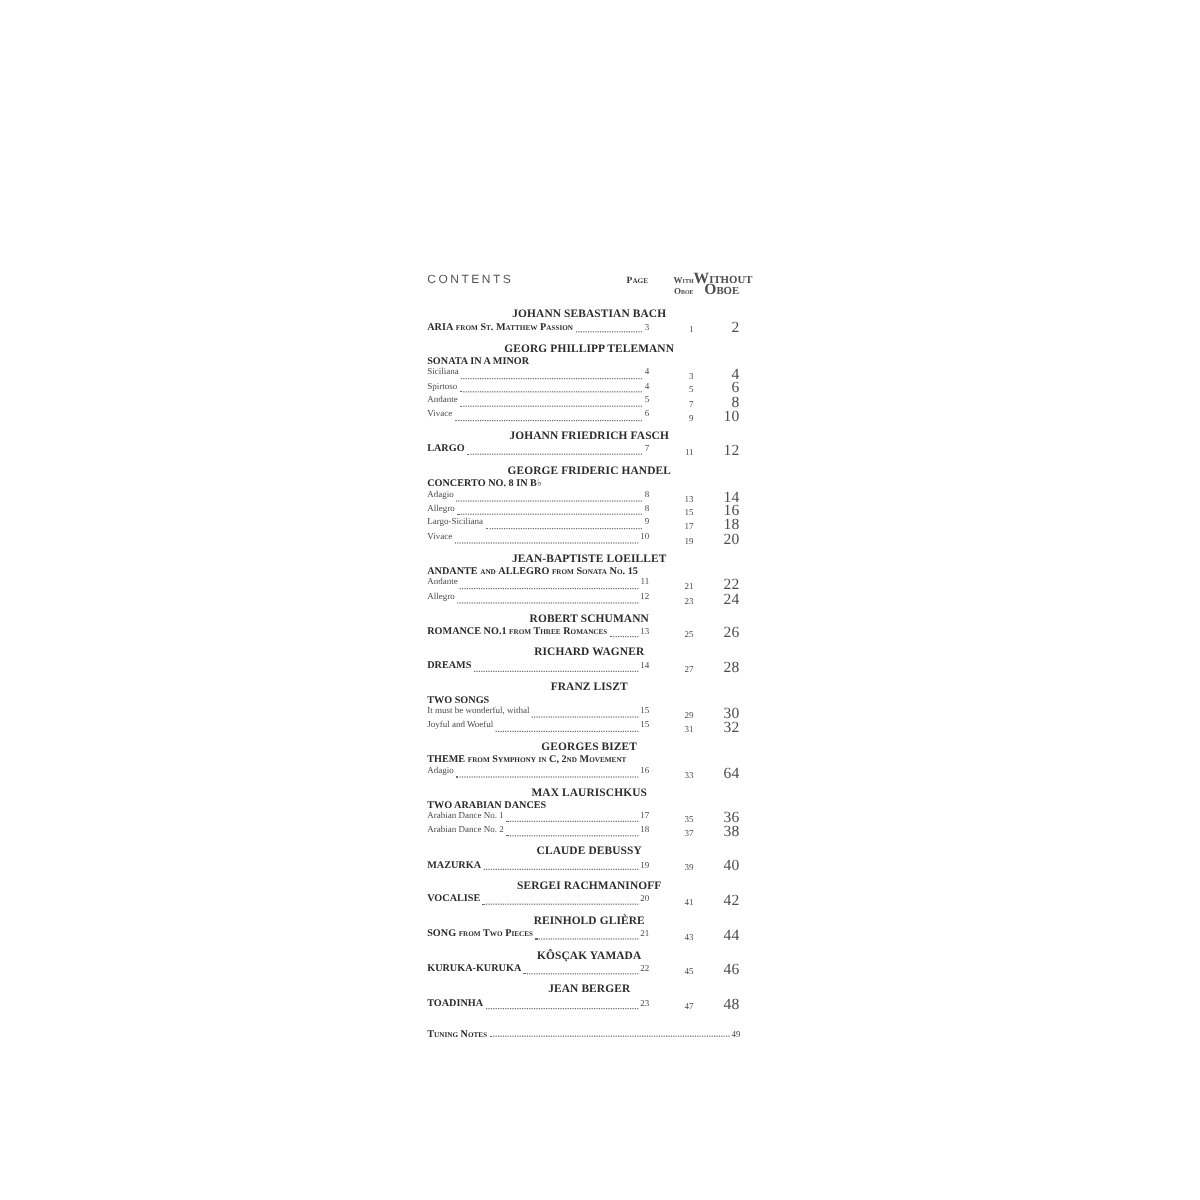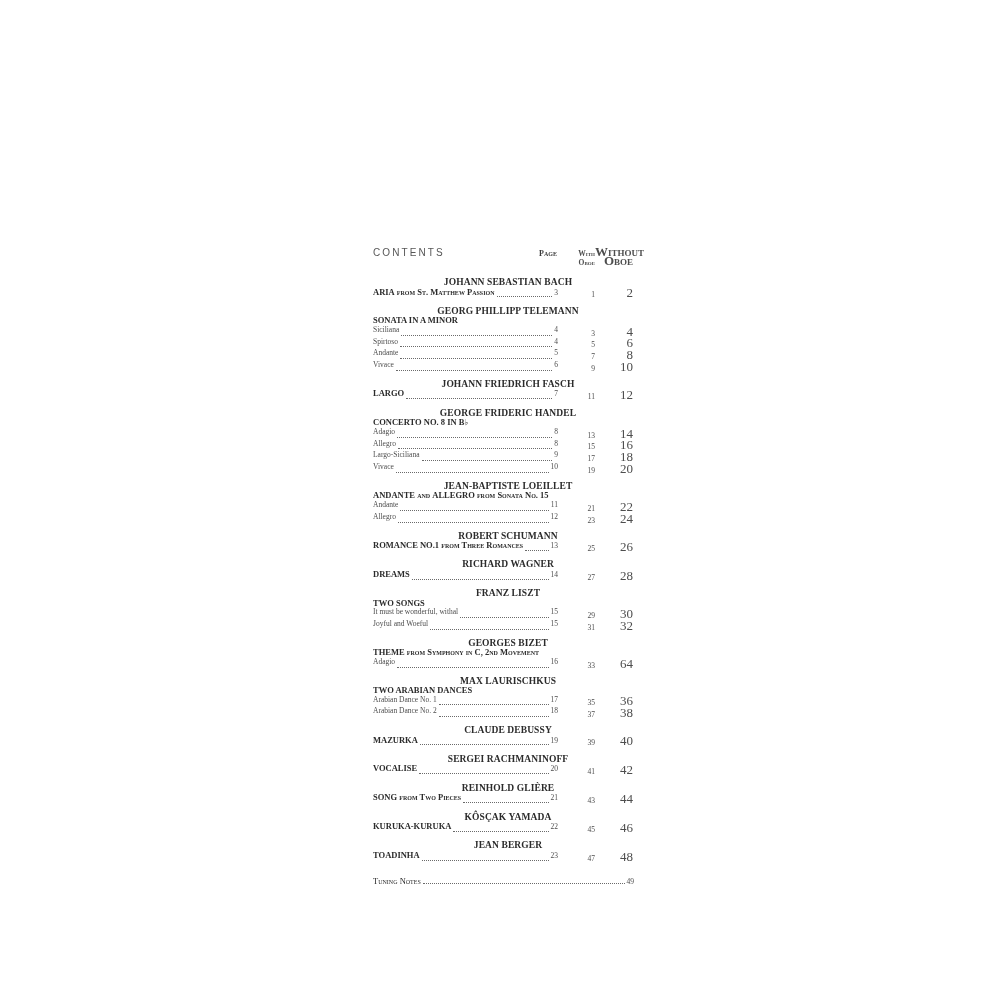--- a/index.html
+++ b/index.html
@@ -14,21 +14,21 @@
   }
   .page {
     position: relative;
     width: 1000px;
     height: 1000px;
     background: #ffffff;
     overflow: hidden;
   }
   .toc {
     position: absolute;
-    left: 373px;
+    left: 356px;
     top: 227px;
     width: 270px;
   }
   
   .header-row {
     display: flex;
     align-items: baseline;
     margin-bottom: 10px;
   }
   .header-main {
@@ -43,21 +43,20 @@
     font-weight: 500;
     letter-spacing: 2.1px;
     color: #565656;
     text-transform: uppercase;
   }
   .col-head {
     font-size: 8px;
     line-height: 9px;
     text-align: center;
     color: #3a3a3a;
-    margin-top: 20px;
   }
   .page-head {
     font-size: 8px;
     color: #3a3a3a;
     padding-right: 1px;
   }
   .sc { font-variant: small-caps; }
   .bold { font-weight: bold; }
   
   .row { display: flex; align-items: baseline; }
@@ -103,21 +102,21 @@
     white-space: nowrap;
   }
   
   .footer-row {
     margin-top: 11px;
     display: flex;
     align-items: baseline;
     padding-right: 9px;
   }
   .tuning-label {
-    font-weight: normal;
+    font-weight: bold;
     font-size: 8.5px;
     color: #2b2b2b;
     white-space: nowrap;
   }
 </style>
 </head>
 <body>
 
 <div class="page">
   <div class="toc">

